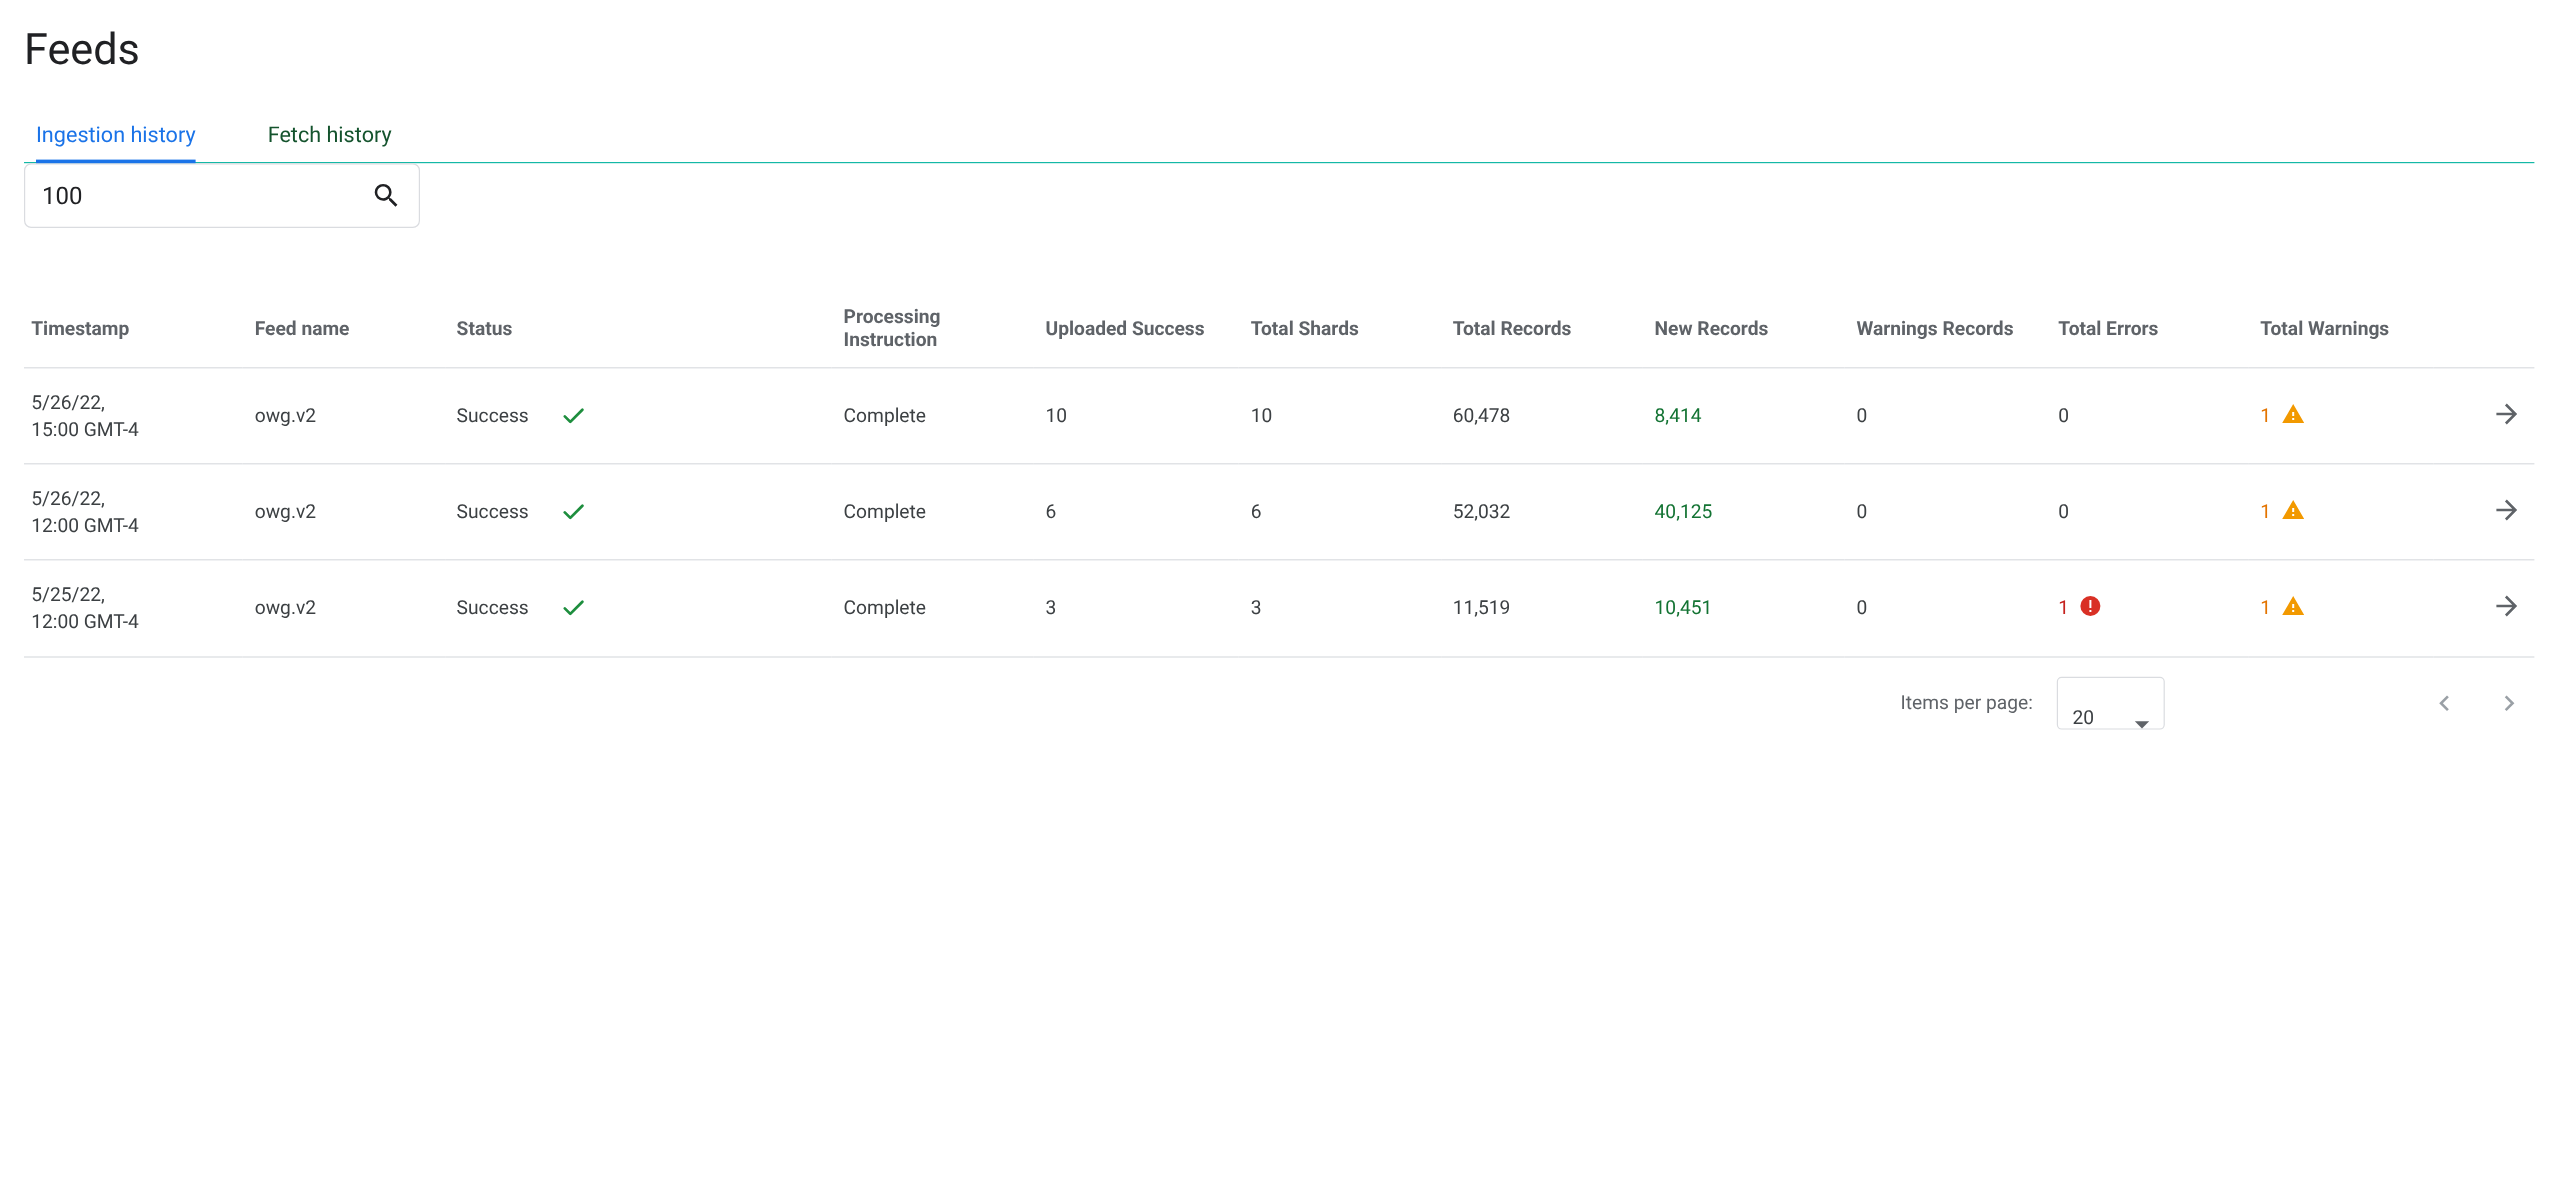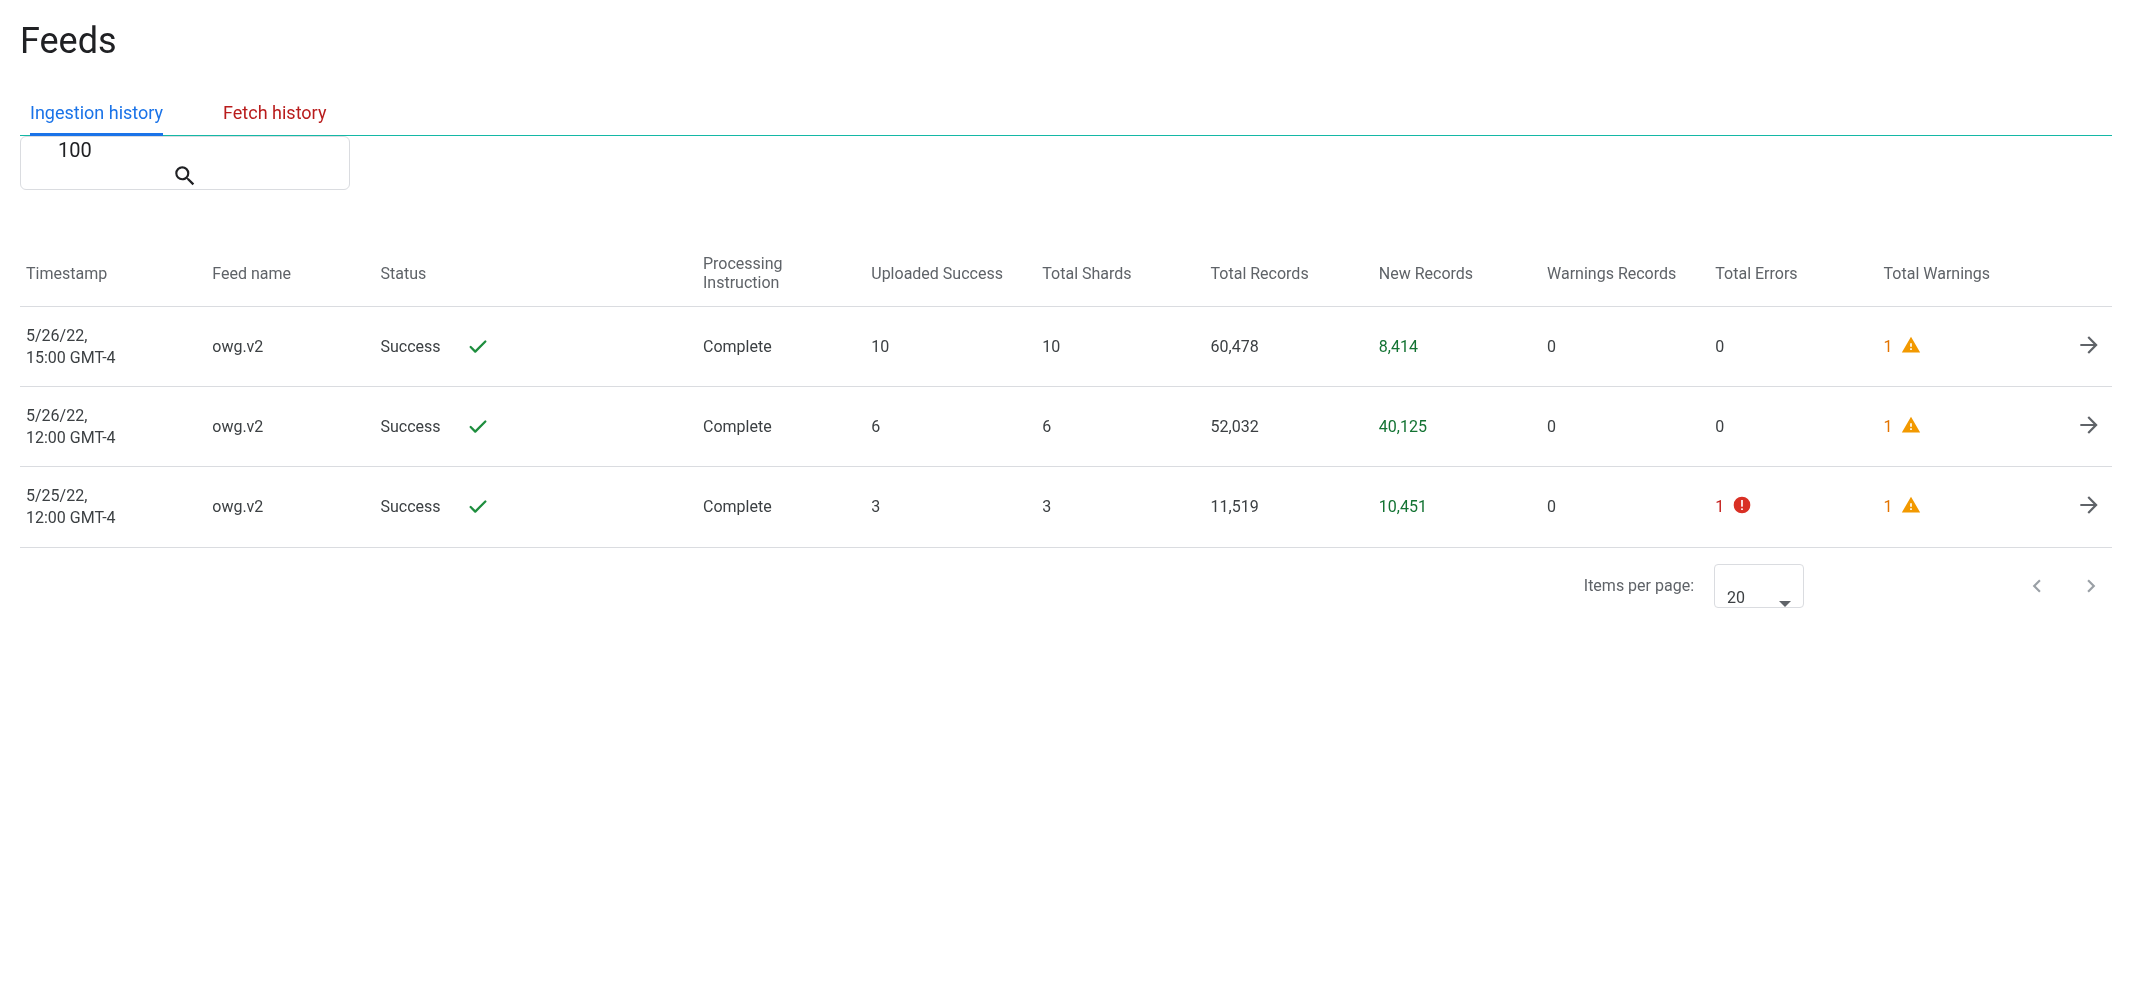--- a/index.html
+++ b/index.html
@@ -20,21 +20,21 @@
     }
     .tabs {
       display: flex;
       gap: 60px;
       border-bottom: 1px solid #14b8a6;
       padding-left: 10px;
     }
     .tab {
       padding: 12px 0;
       font-size: 18px;
-      color: #b91c1c;
+      color: #14532d;
       cursor: pointer;
       position: relative;
       border: none;
       background: none;
       font-family: inherit;
     }
     .tab.active {
       color: #1a73e8;
     }
     .tab.active::after {
@@ -56,21 +56,20 @@
       padding-left: 10px;
     }
     .lookback-input-wrap {
       display: flex;
       align-items: center;
       border: 1px solid #dadce0;
       border-radius: 6px;
       width: 330px;
       height: 54px;
       padding: 0 14px;
-      flex-direction: column;
     }
     .lookback-input {
       border: none;
       outline: none;
       font-size: 20px;
       flex: 1;
       color: #202124;
       font-family: inherit;
     }
     .search-icon-wrap {
@@ -80,21 +79,21 @@
       align-items: center;
       justify-content: center;
       color: #202124;
     }
     .data-table {
       width: 100%;
       border-collapse: collapse;
     }
     .data-table th {
       text-align: left;
-      font-weight: 400;
+      font-weight: 700;
       color: #5f6368;
       font-size: 16px;
       padding: 14px 10px;
       border-bottom: 1px solid #dadce0;
       vertical-align: middle;
     }
     .data-table td {
       padding: 18px 10px;
       border-bottom: 1px solid #dadce0;
       font-size: 16px;

